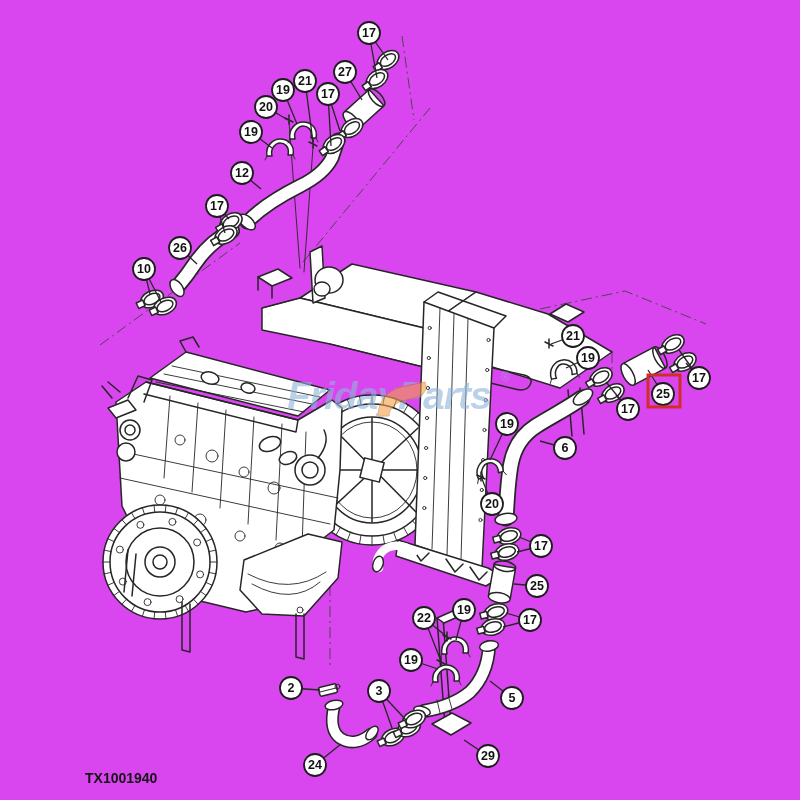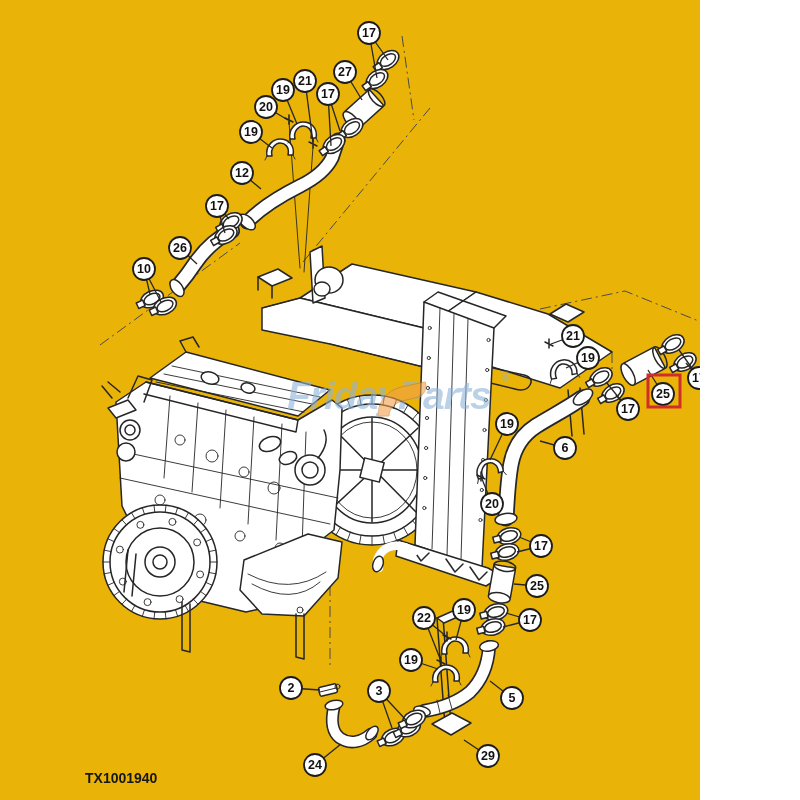--- a/index.html
+++ b/index.html
@@ -1,16 +1,16 @@
 <!DOCTYPE html>
 <html><head>
 <meta charset="utf-8">
 <style>
   html,body{margin:0;padding:0;background:#ffffff;}
-  #stage{position:relative;width:700px;height:800px;background:#eab308;overflow:hidden;
+  #stage{position:relative;width:800px;height:800px;background:#d946ef;overflow:hidden;
          font-family:"Liberation Sans",sans-serif;text-align:right;}
   svg text{font-family:"Liberation Sans",sans-serif;}
   .art{stroke:#262626;fill:none;stroke-width:1.5;stroke-linecap:round;stroke-linejoin:round;}
   .artfill{stroke:#262626;fill:#ffffff;stroke-width:1.5;stroke-linejoin:round;}
   .thin{stroke-width:0.9;}
   .phantom{stroke:#4a4a4a;stroke-width:1;stroke-dasharray:11 4 2 4;fill:none;}
   .leader{stroke:#262626;stroke-width:1.3;fill:none;}
   .callout-circle{fill:#ffffff;stroke:#1c1c1c;stroke-width:1.8;}
   .callout-text{fill:#111;font-size:12.5px;font-weight:bold;text-anchor:middle;}
   .wm-text{font-style:italic;font-weight:bold;font-size:39px;letter-spacing:-1px;}

